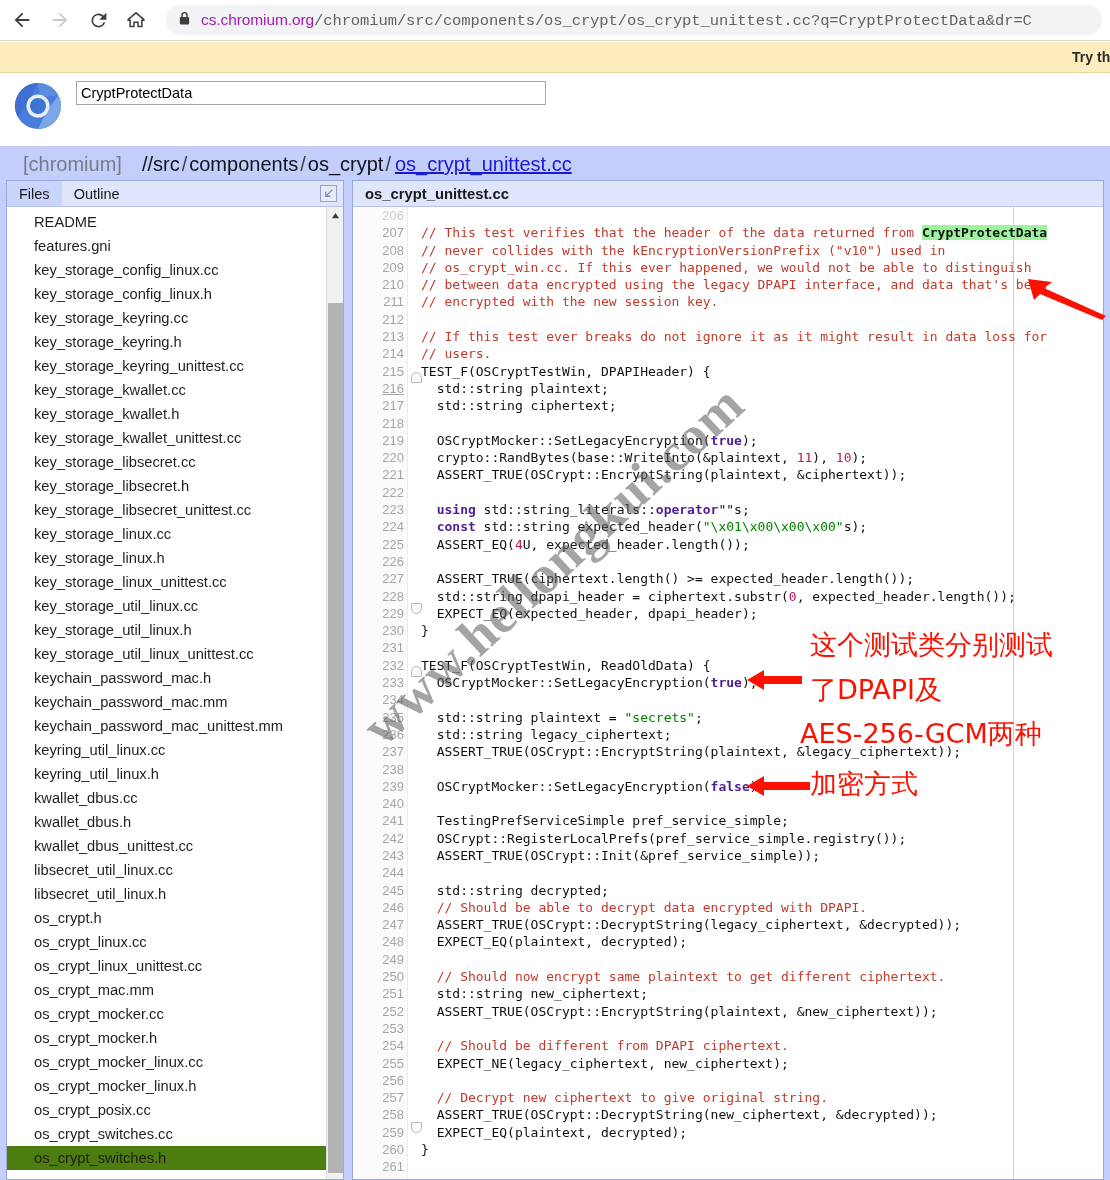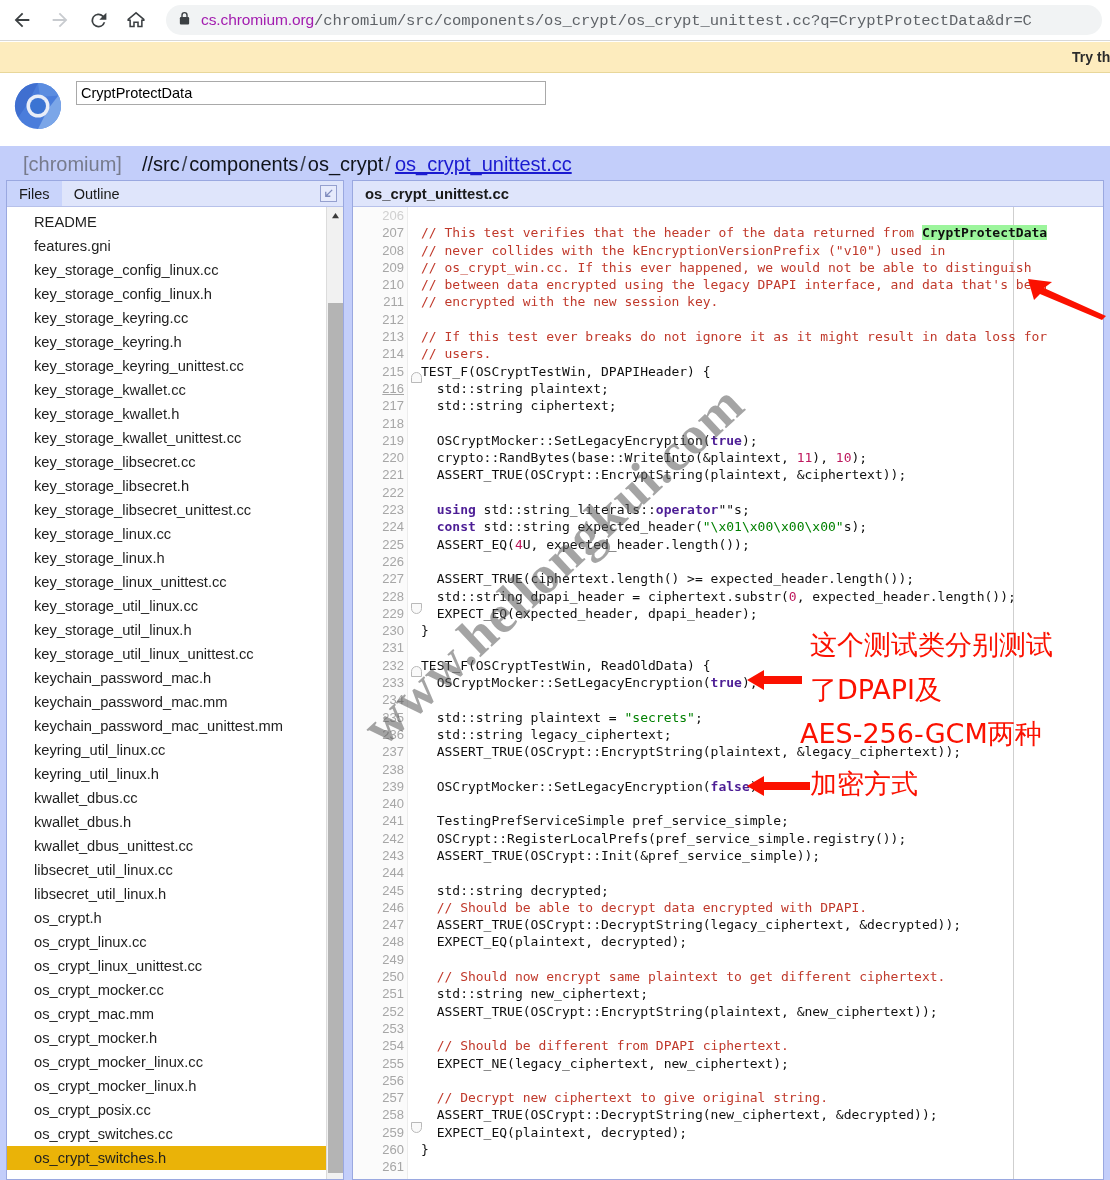--- a/index.html
+++ b/index.html
@@ -130,21 +130,21 @@
     flex: 1 1 auto; position: relative; overflow: hidden; background: #fff;
   }
   #file-list {
     position: absolute; left: 0; top: 0; right: 17px; bottom: 0;
     padding-top: 3px;
   }
   .file-item {
     height: 24px; line-height: 24px; padding-left: 27px;
     font-size: 14.7px; color: #1f1f1f; white-space: nowrap; cursor: pointer;
   }
-  .file-item.selected { background: #eab308; }
+  .file-item.selected { background: #4d7c0f; }
   
   #lp-scrollbar {
     position: absolute; right: 0; top: 0; width: 17px; bottom: 0;
     background: #f1f1f1; border-left: 1px solid #dcdcdc;
   }
   #lp-up-arrow {
     position: absolute; left: 0; top: 0; width: 17px; height: 17px;
     display: flex; align-items: center; justify-content: center;
     background: #f1f1f1; cursor: pointer;
   }
@@ -344,22 +344,22 @@
           <div class="file-item">keyring_util_linux.cc</div>
           <div class="file-item">keyring_util_linux.h</div>
           <div class="file-item">kwallet_dbus.cc</div>
           <div class="file-item">kwallet_dbus.h</div>
           <div class="file-item">kwallet_dbus_unittest.cc</div>
           <div class="file-item">libsecret_util_linux.cc</div>
           <div class="file-item">libsecret_util_linux.h</div>
           <div class="file-item">os_crypt.h</div>
           <div class="file-item">os_crypt_linux.cc</div>
           <div class="file-item">os_crypt_linux_unittest.cc</div>
+          <div class="file-item">os_crypt_mac.mm</div>
           <div class="file-item">os_crypt_mocker.cc</div>
-          <div class="file-item">os_crypt_mac.mm</div>
           <div class="file-item">os_crypt_mocker.h</div>
           <div class="file-item">os_crypt_mocker_linux.cc</div>
           <div class="file-item">os_crypt_mocker_linux.h</div>
           <div class="file-item">os_crypt_posix.cc</div>
           <div class="file-item">os_crypt_switches.cc</div>
           <div class="file-item selected">os_crypt_switches.h</div>
         </div>
       <div id="lp-scrollbar">
         <div id="lp-up-arrow">
           <svg width="9" height="7" viewBox="0 0 10 8">

